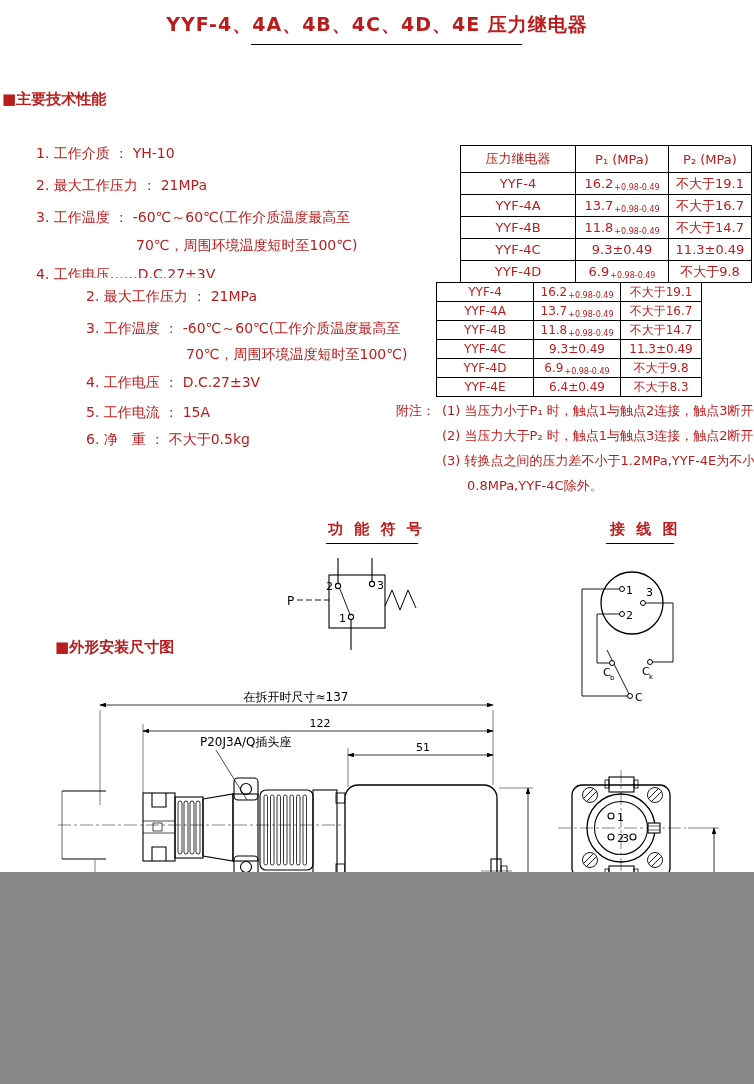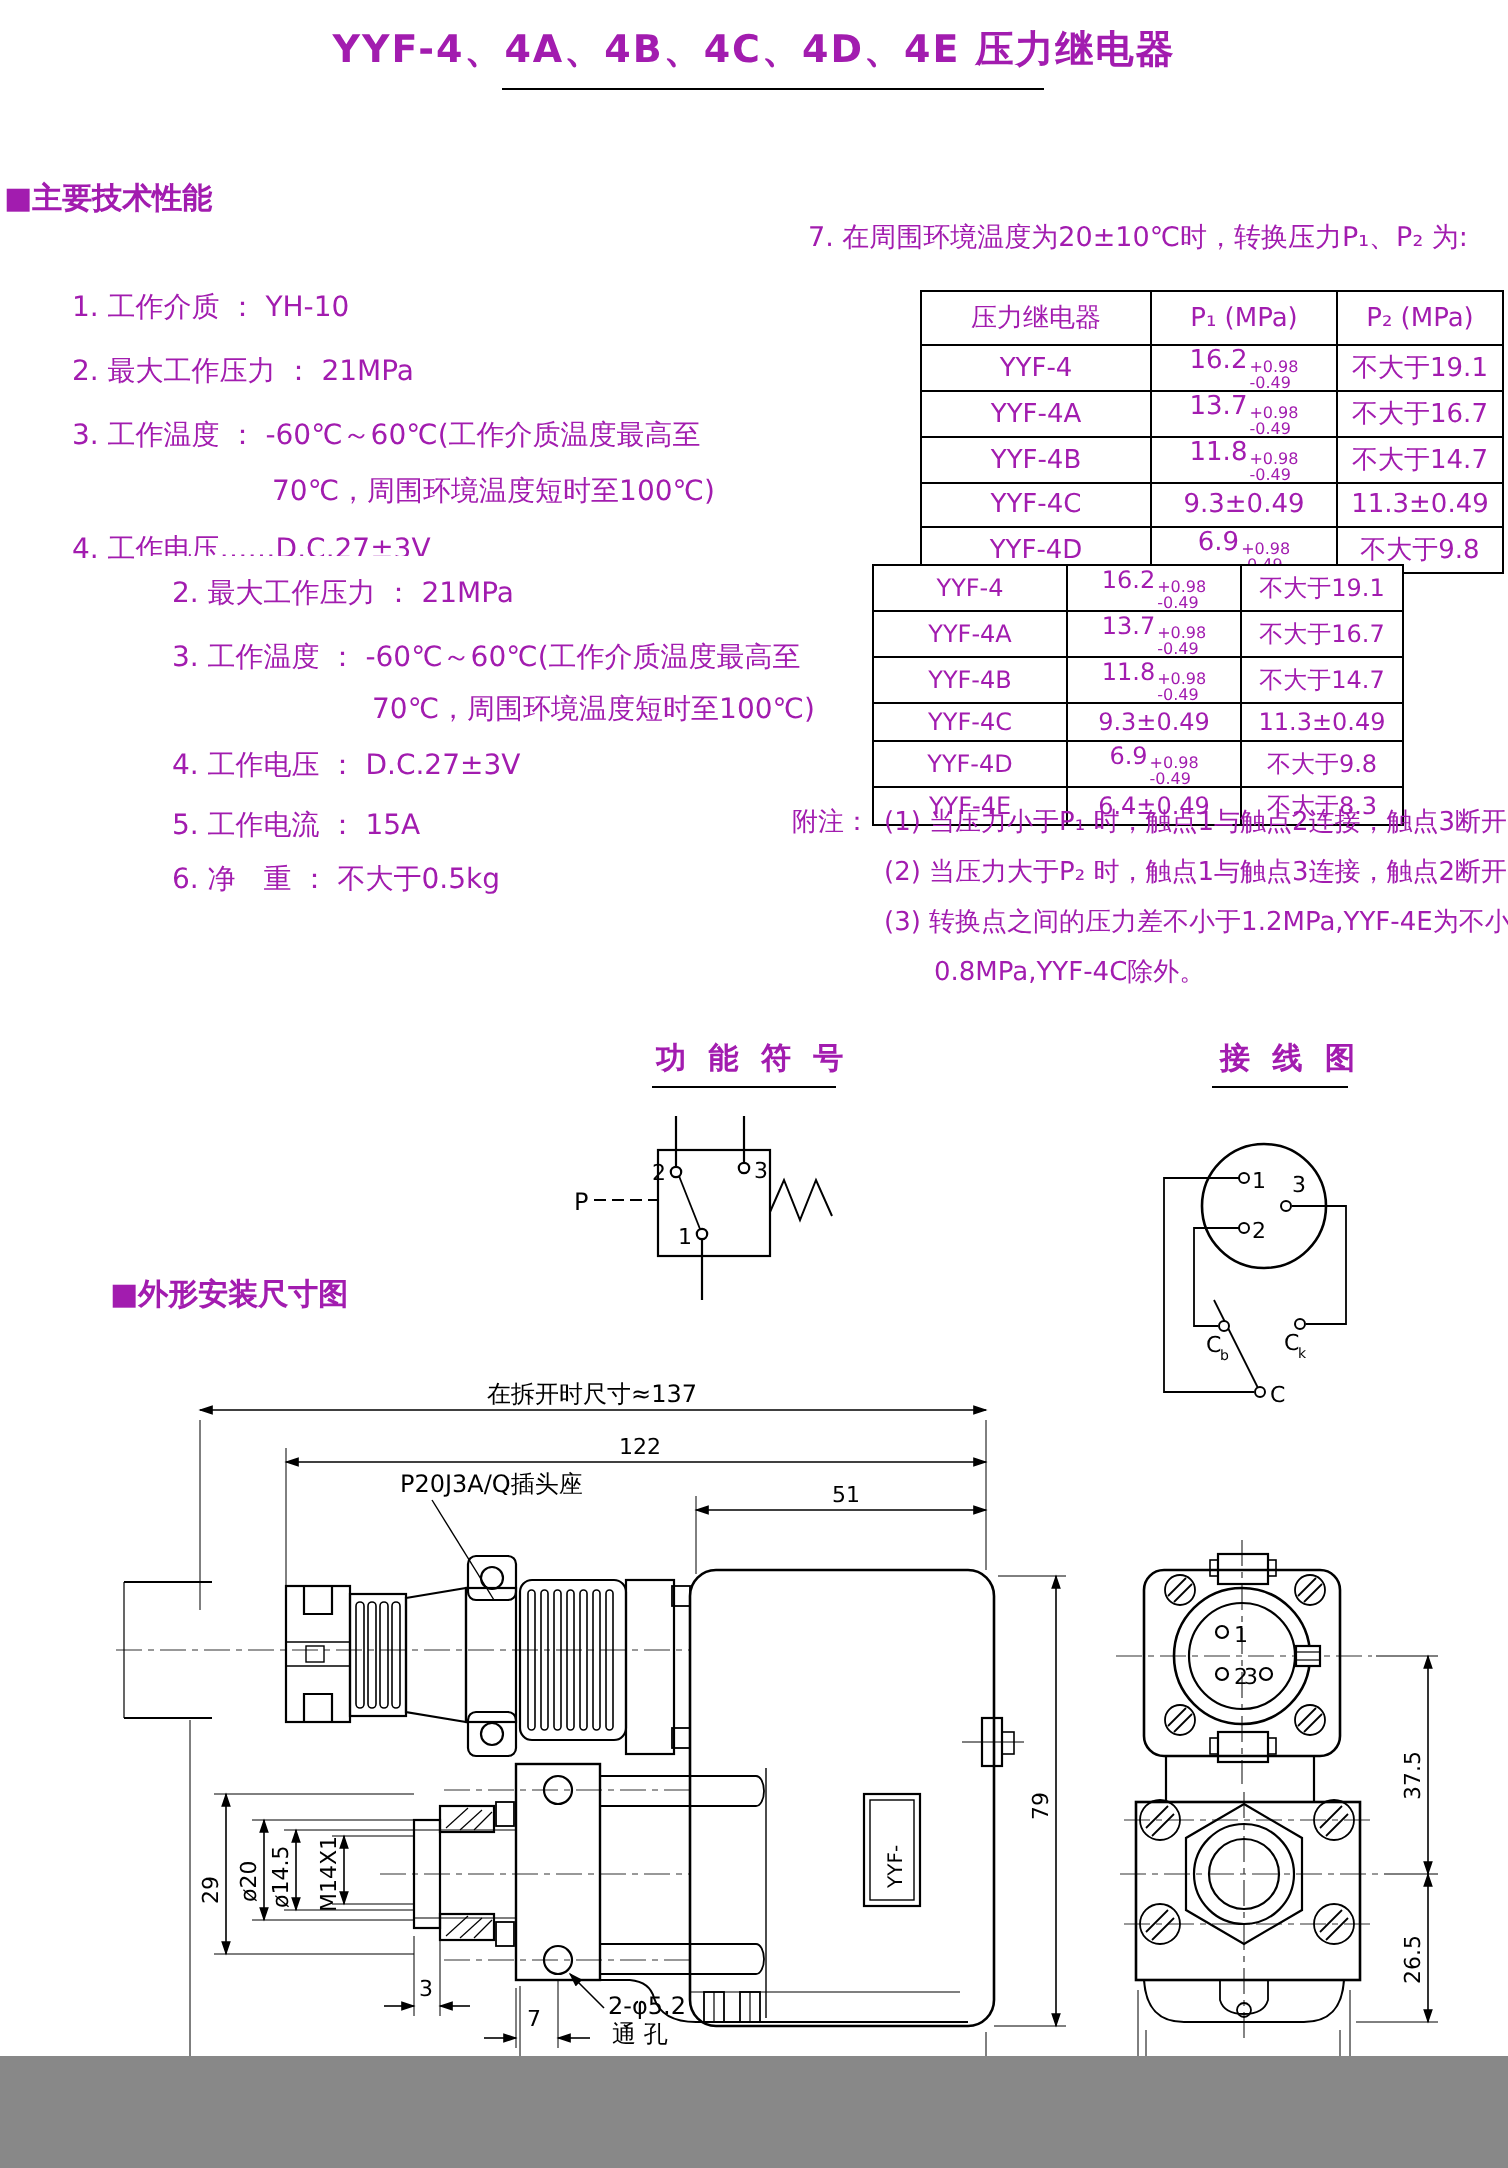--- a/index.html
+++ b/index.html
@@ -1,33 +1,33 @@
 <!DOCTYPE html>
 <html><head>
 <meta charset="utf-8">
 <style>
   html,body{margin:0;padding:0;background:#888;}
-  #page{position:relative;width:754px;height:1028px;background:#fff;color:#a21caf;
+  #page{position:relative;width:754px;height:872px;background:#fff;color:#b91c1c;
         font-family:"DejaVu Sans","Liberation Sans",sans-serif;overflow:hidden;margin:0 auto;}
   .abs{position:absolute;white-space:nowrap;}
   .title{font-size:19px;font-weight:bold;letter-spacing:1px;}
   .rule{height:0;border-top:1.5px solid #000;}
   .h15{font-size:15px;font-weight:bold;}
   .cn{font-size:14px;}
   .cn13{font-size:13px;}
   .cn135{font-size:13.5px;}
   .patch{background:#fff;}
   table{border-collapse:collapse;background:#fff;}
   .dt td,.dt th{border:1px solid #000;text-align:center;padding:0 2px;font-weight:normal;}
   .t1 th{height:26px;font-size:13px;}
   .t1 td{height:21px;font-size:13px;}
   .t2 td{height:18px;font-size:12px;}
   .c1{width:110px;}.c2{width:88px;margin-top:37px;}.c3{width:78px;}
   .d1{width:92px;}.d2{width:82px;}.d3{width:76px;}
-  .tol{display:inline-flex;flex-direction:column;justify-content:center;
+  .tol{display:inline-flex;flex-direction:row;justify-content:center;
        font-size:8px;line-height:7.5px;text-align:left;vertical-align:-2px;margin-left:1px;}
   .dgtitle{font-size:15px;font-weight:bold;letter-spacing:3px;}
   svg{position:absolute;overflow:visible;}
   svg text{font-family:"DejaVu Sans","Liberation Sans",sans-serif;fill:#000;}
 </style>
 </head>
 <body>
 
 <div id="page">
 
@@ -44,21 +44,20 @@
 
   <div class="abs patch" style="left:70px;top:278px;width:335px;height:180px;">
     <div class="abs cn" style="left:16px;top:10px;">2. 最大工作压力 ：  21MPa</div>
     <div class="abs cn" style="left:16px;top:42px;">3. 工作温度 ：  -60℃～60℃(工作介质温度最高至</div>
     <div class="abs cn" style="left:116px;top:68px;">70℃，周围环境温度短时至100℃)</div>
     <div class="abs cn" style="left:16px;top:96px;">4. 工作电压 ：  D.C.27±3V</div>
     <div class="abs cn" style="left:16px;top:126px;">5. 工作电流 ：  15A</div>
     <div class="abs cn" style="left:16px;top:153px;">6. 净　重 ：  不大于0.5kg</div>
   </div>
 
-  <div class="abs cn135" style="left:404px;top:110px;">7. 在周围环境温度为20±10℃时，转换压力P₁、P₂ 为:</div>
 
   <table class="abs dt t1" style="left:460px;top:145px;">
     <tbody>
         <tr>
       <th class="c1">压力继电器</th>
       <th class="c2">P₁ (MPa)</th>
       <th class="c3">P₂ (MPa)</th>
     </tr>
     <tr>
       <td>YYF-4</td>

